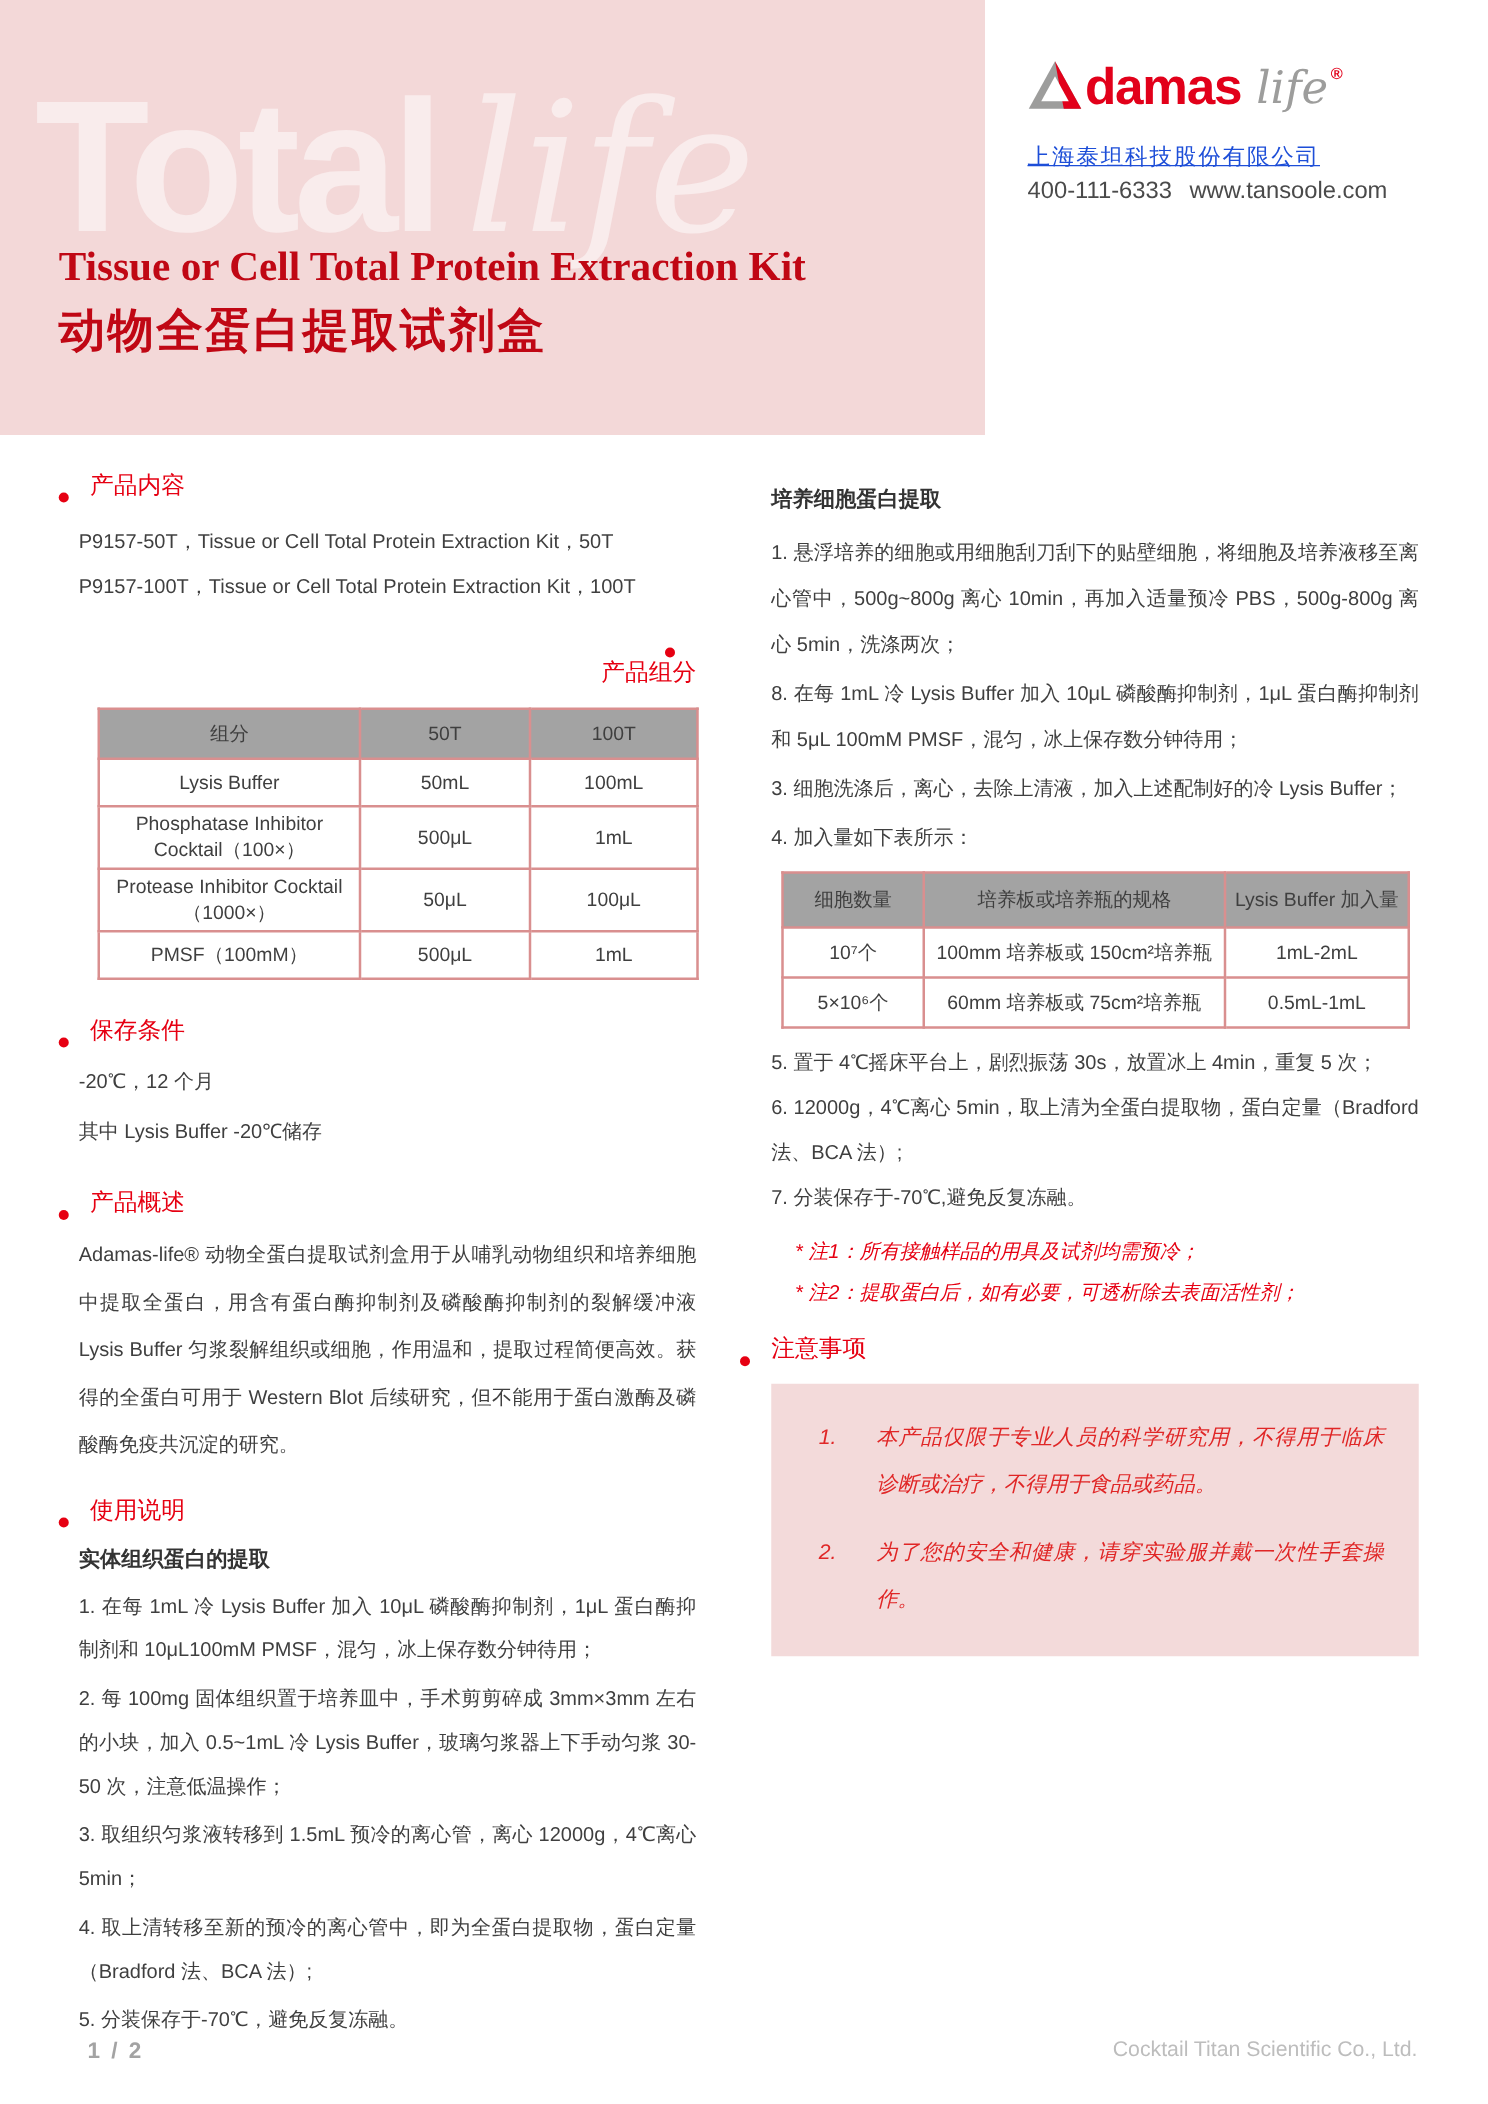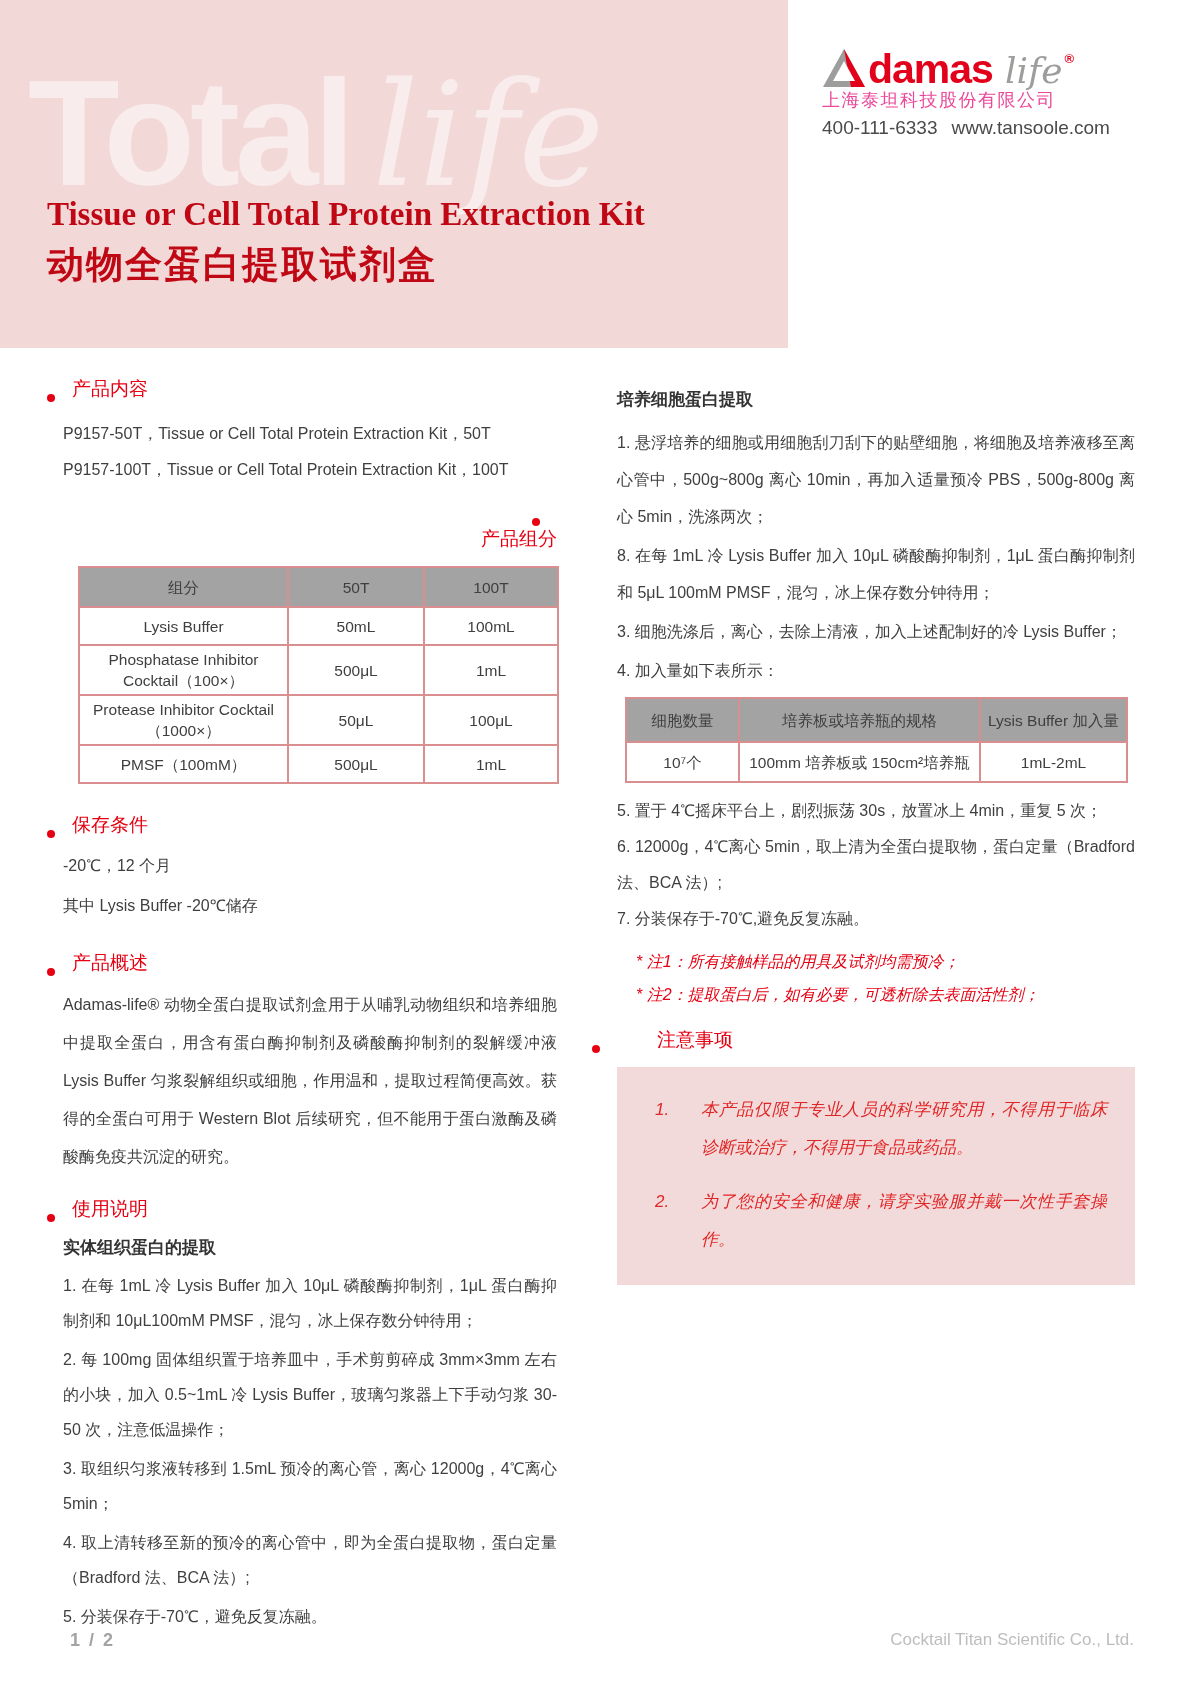--- a/index.html
+++ b/index.html
@@ -14,21 +14,21 @@
   .wm-word2{font-family:"DejaVu Serif",serif;font-style:italic;font-size:145px;margin-left:22px;}
   .title-block{position:absolute;left:47px;top:194px;}
   .title-en{font-family:"Liberation Serif",serif;font-weight:bold;font-size:33px;color:#c00714;line-height:40px;}
   .title-cn{font-size:37px;font-weight:bold;color:#c00714;line-height:46px;margin-top:8px;letter-spacing:2px;}
   
   .logo-block{position:absolute;left:822px;top:48px;width:330px;}
   .logo-row{display:flex;align-items:flex-end;}
   .logo-damas{color:#e2001a;font-weight:bold;font-size:41px;line-height:38px;letter-spacing:-1px;margin-left:2px;}
   .logo-life{font-family:"DejaVu Serif",serif;font-style:italic;font-size:36px;line-height:34px;color:#9d9d9c;margin-left:12px;}
   .logo-reg{color:#e2001a;font-size:13px;font-weight:bold;margin:0 0 22px 2px;}
-  .logo-company{font-size:18px;color:#ec4899;margin-top:0;letter-spacing:1.5px;}
+  .logo-company{font-size:18px;color:#1d4ed8;margin-top:25px;letter-spacing:1.5px;text-decoration:underline;}
   .logo-contact{font-size:19px;color:#4a4a4a;margin-top:5px;}
   .logo-contact .site{margin-left:14px;}
   
   .col-left{position:absolute;left:47px;top:376px;width:510px;}
   .col-right{position:absolute;left:592px;top:388px;width:543px;}
   .sec-h{display:flex;align-items:flex-end;font-size:19px;color:#e60012;line-height:26px;font-family:Liberation Serif, serif;}
   .sec-h .dot{width:8px;height:8px;border-radius:50%;background:#e60012;margin-right:17px;flex:none;}
   .ind{padding-left:16px;}
   .col-right .ind{padding-left:25px;}
   .pline{font-size:16px;line-height:36px;}
@@ -53,21 +53,21 @@
   .notice-box{margin:14px 0 0 25px;width:518px;box-sizing:border-box;background:#f3dada;
               padding:24px 28px 26px 38px;}
   .notice-item{display:flex;color:#e02626;font-style:italic;font-size:17px;line-height:38px;}
   .notice-item + .notice-item{margin-top:16px;}
   .notice-item .n{width:46px;flex:none;}
   .notice-item .t{flex:1;text-align:justify;}
   
   .page-num{position:absolute;left:70px;top:1630px;font-size:18px;font-weight:bold;color:#a3a3a3;letter-spacing:2px;}
   .footer-co{position:absolute;right:56px;top:1630px;font-size:17px;color:#bdbdbd;}
   .mt30{margin-top:30px;flex-direction:column;} .mt28{margin-top:28px;} .mt24{margin-top:24px;} .mt20{margin-top:20px;}
-  .mt16{margin-top:16px;gap:40px;} .mt14{margin-top:14px;} .mt12{margin-top:12px;} .mt10{margin-top:10px;} .mt8{margin-top:8px;}
+  .mt16{margin-top:16px;} .mt14{margin-top:14px;} .mt12{margin-top:12px;} .mt10{margin-top:10px;} .mt8{margin-top:8px;}
 </style>
 </head>
 <body>
 
 <div class="pink-header">
   <div class="watermark">
     <span class="wm-word1">Total</span><span class="wm-word2">life</span>
   </div>
   <div class="title-block">
     <div class="title-en">Tissue or Cell Total Protein Extraction Kit</div>
@@ -196,20 +196,25 @@
         <tr>
       <th>细胞数量</th>
       <th>培养板或培养瓶的规格</th>
       <th>Lysis Buffer 加入量</th>
     </tr>
     <tr>
       <td>10⁷个</td>
       <td>100mm 培养板或 150cm²培养瓶</td>
       <td>1mL-2mL</td>
     </tr>
+    <tr>
+      <td>5×10⁶个</td>
+      <td>60mm 培养板或 75cm²培养瓶</td>
+      <td>0.5mL-1mL</td>
+    </tr>
   </tbody>
     </table>
 
   <div class="ind mt10">
     <div class="step stepb">5. 置于 4℃摇床平台上，剧烈振荡 30s，放置冰上 4min，重复 5 次；</div>
     <div class="step stepb">6. 12000g，4℃离心 5min，取上清为全蛋白提取物，蛋白定量（Bradford 法、BCA 法）;</div>
     <div class="step stepb">7. 分装保存于-70℃,避免反复冻融。</div>
   </div>
 
   <div class="mt8">

